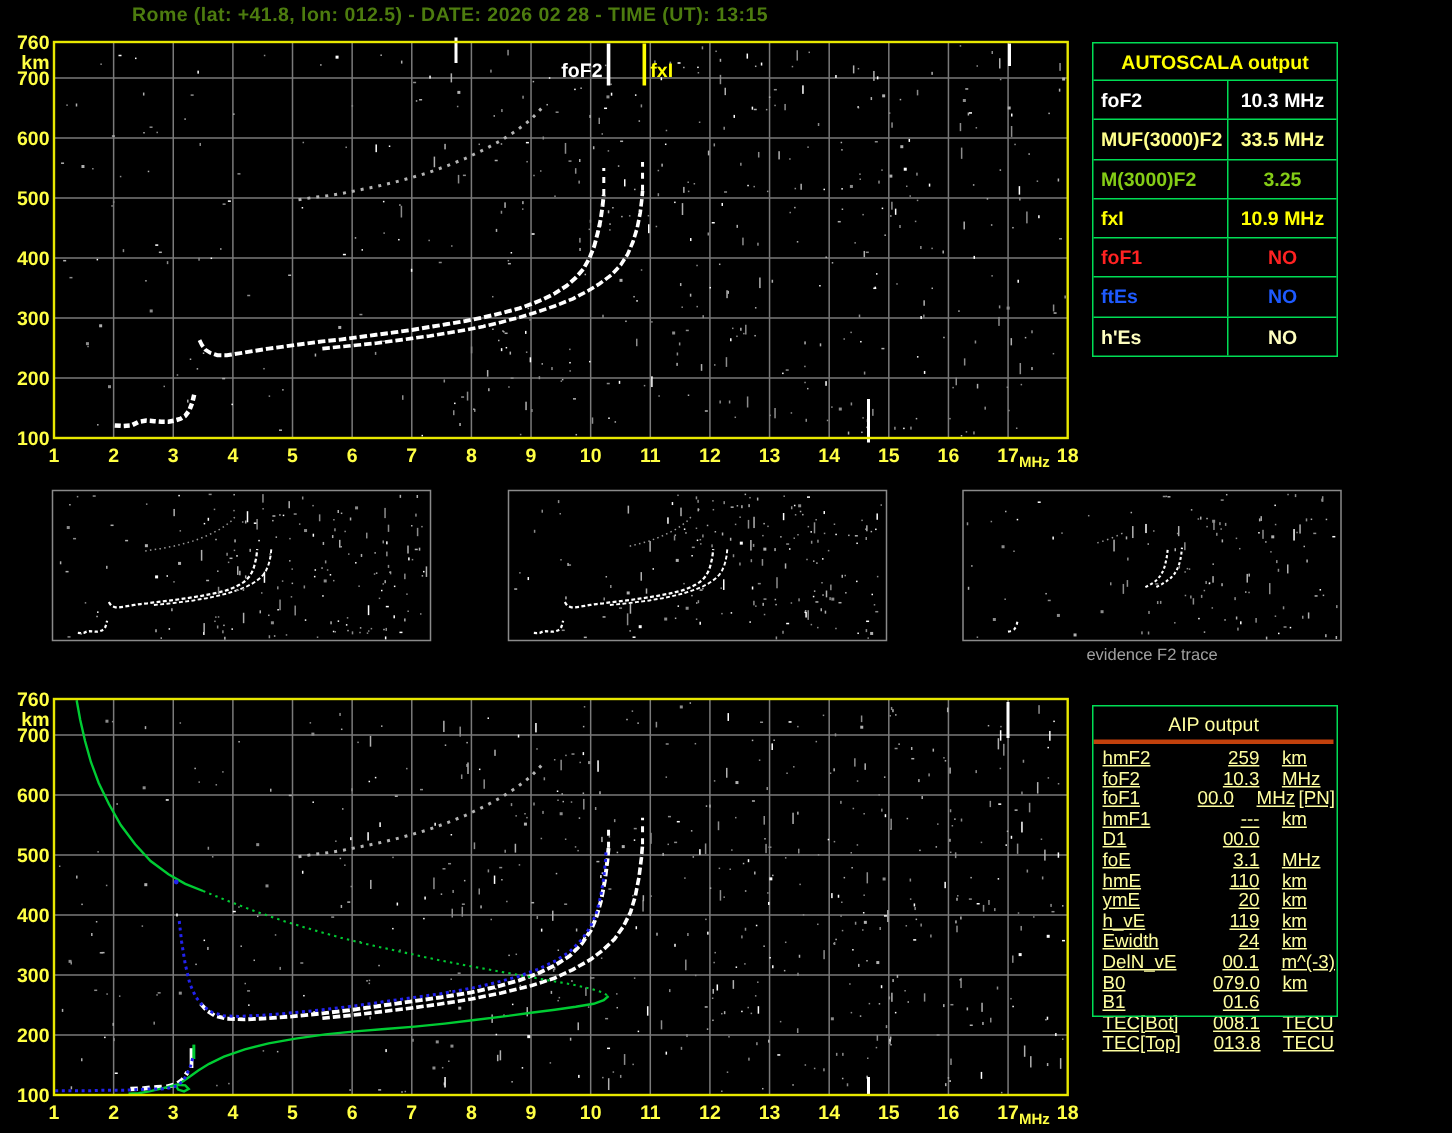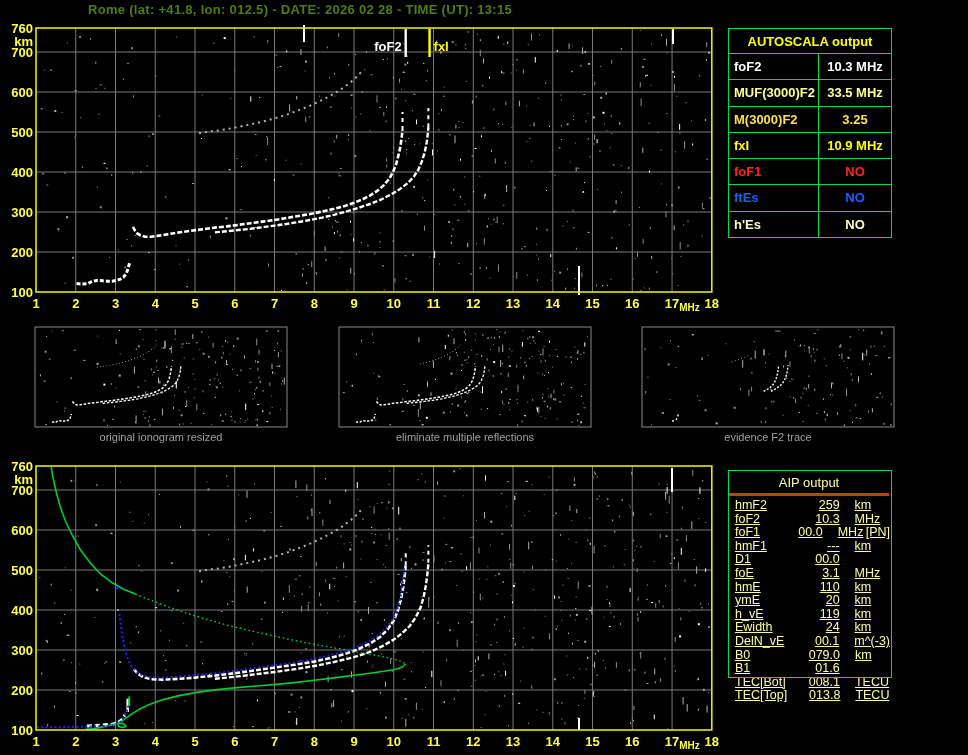--- a/index.html
+++ b/index.html
@@ -1752,36 +1752,34 @@
         <rect x="128.22682352941175" y="696.4" width="2" height="9.600000000000023" fill="#00cc33"></rect>
         <polyline points="36.8,727.2 44.0,727.2 51.9,727.2 59.9,727.2 67.8,726.8 75.8,726.8 83.7,726.8 91.7,726.4 99.6,726.0 107.6,726.0 113.5,725.2 118.7,723.6 122.7,719.6 126.6,712.0 129.0,703.6" fill="none" stroke="#2222ee" stroke-width="2" stroke-dasharray="2 2.4"></polyline>
         <polyline points="119.5,614.0 121.1,628.0 123.5,642.8 126.6,656.0 130.6,664.8 135.4,670.8 141.3,674.8 149.3,677.2 159.2,677.6 175.1,676.8 195.0,675.2 214.9,673.2 234.8,670.8 254.6,668.0 274.5,665.2 294.4,662.4 314.3,658.8 330.2,655.2 346.1,650.8 358.0,646.4 369.9,640.8 379.9,634.4 387.8,626.4 393.8,617.6 397.8,608.0 400.5,597.2 402.5,585.2 403.7,573.2 404.1,566.0" fill="none" stroke="#2222ee" stroke-width="2" stroke-dasharray="2 2.4"></polyline>
         <circle cx="117.4935294117647" cy="588" r="1.6" fill="#2222ee"></circle>
         <rect x="578" y="718" width="2" height="12" fill="#fff"></rect>
         <rect x="671" y="468" width="2" height="24" fill="#fff"></rect>
         <rect x="36" y="466" width="675.8" height="264" fill="none" stroke="#e8e800" stroke-width="1.6"></rect>
       </g>
     </svg>
 
-  <div class="caption" style="left:35px">original ionogram resized</div>
-  <div class="caption" style="left:339px">eliminate multiple reflections</div>
   <div class="caption" style="left:642px">evidence F2 trace</div>
 
   <div class="at-box">
     <div class="at-header" id="atHeader" style="color: rgb(255, 255, 0); text-align: center;">AUTOSCALA output</div>
     <div id="atRows">
         <div class="at-row" style="color: rgb(255, 255, 255);">
           <span class="l">foF2</span>
           <span class="v">10.3 MHz</span>
         </div>
         <div class="at-row" style="color: rgb(255, 255, 140); justify-content: center;">
           <span class="l">MUF(3000)F2</span>
           <span class="v">33.5 MHz</span>
         </div>
-        <div class="at-row" style="color: #fde047;">
+        <div class="at-row" style="color: #84cc16;">
           <span class="l">M(3000)F2</span>
           <span class="v">3.25</span>
         </div>
         <div class="at-row" style="color: rgb(255, 255, 0);">
           <span class="l">fxI</span>
           <span class="v">10.9 MHz</span>
         </div>
         <div class="at-row" style="color: rgb(255, 34, 34);">
           <span class="l">foF1</span>
           <span class="v">NO</span>

